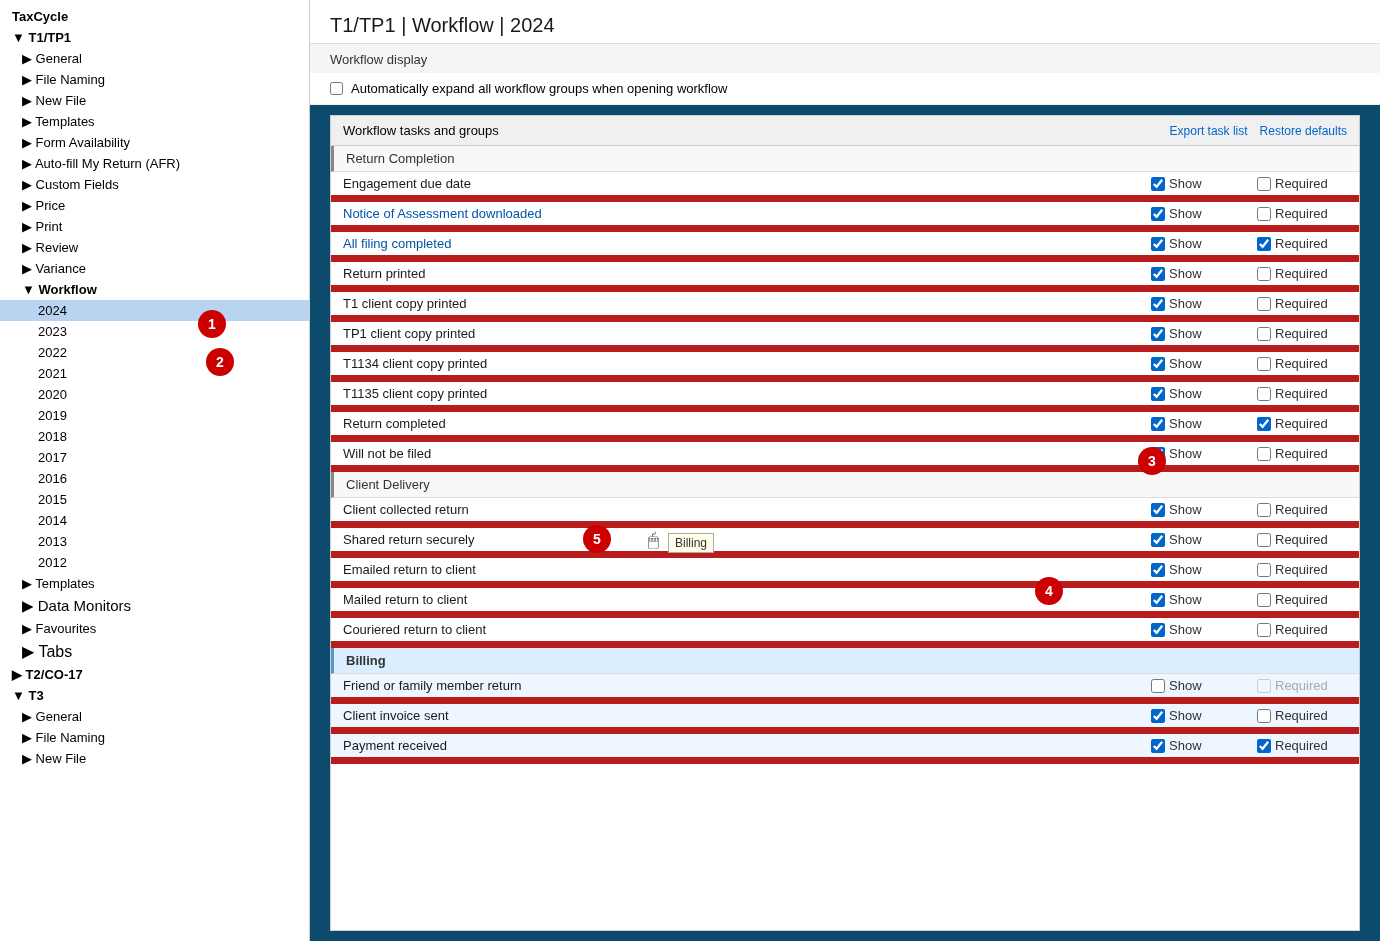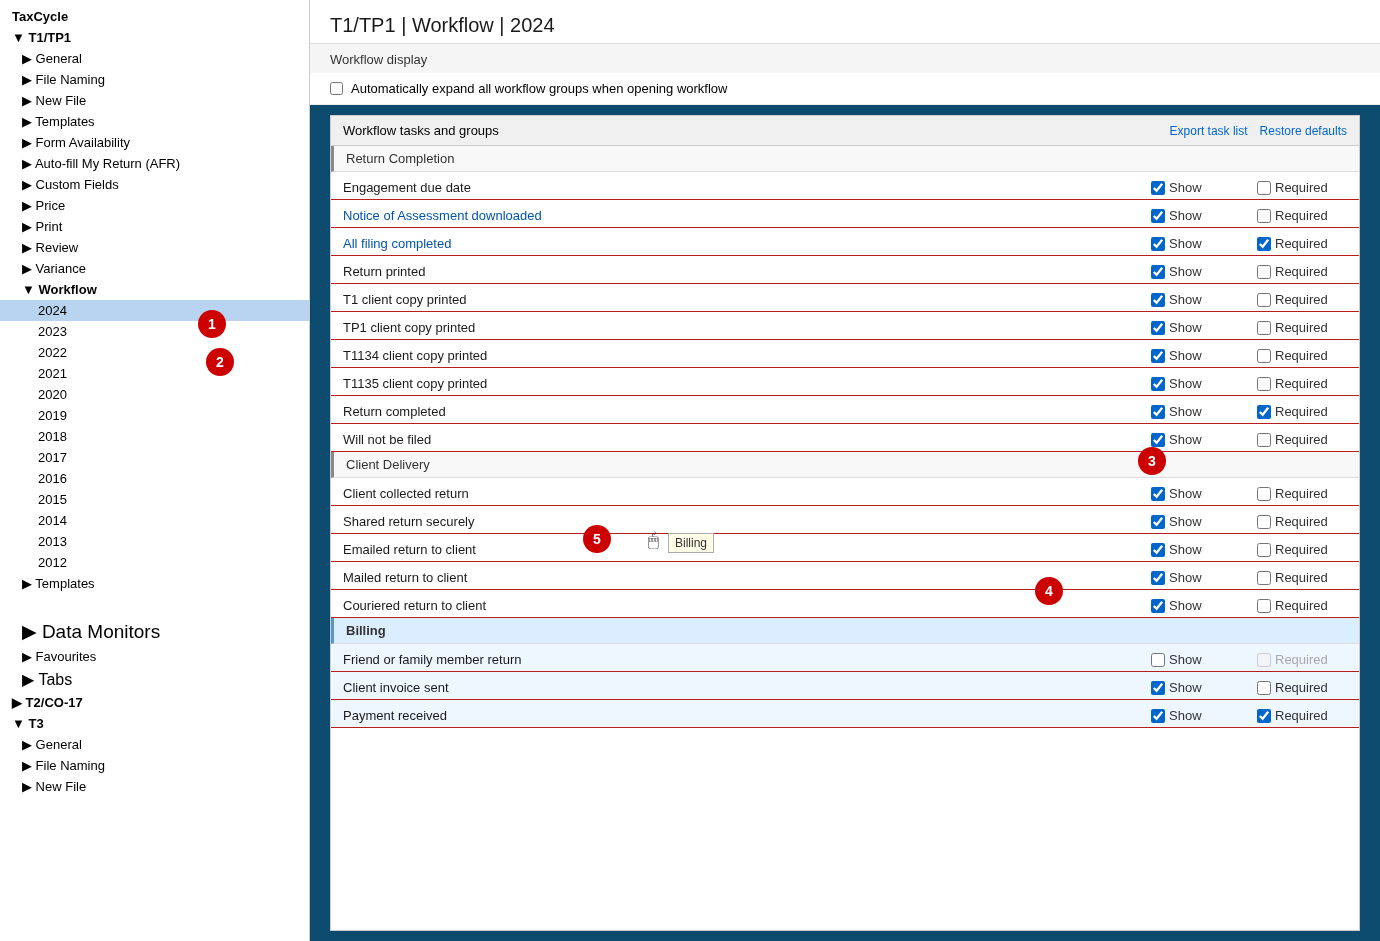--- a/index.html
+++ b/index.html
@@ -93,23 +93,23 @@
     }
 
     .group-header.billing-header {
       background: #dbeeff;
       border-left: 3px solid #5599cc;
       font-weight: 700;
     }
 
     .task-row {
       display: flex;
-      align-items: flex-end;
+      align-items: center;
       padding: 4px 12px;
-      border-bottom: 1px solid #b91c1c;
+      border-bottom: 7px solid #b91c1c;
       min-height: 28px;
     }
 
     .task-row.billing-row {
       background: #eef6ff;
     }
 
     .task-label {
       flex: 1;
       color: #1a1a1a;
@@ -258,21 +258,21 @@
     <div style="padding: 3px 0px 3px 38px; cursor: pointer; user-select: none; display: flex; align-items: center; white-space: nowrap; font-size: 13px;">
       <span style="font-size: 13px;">2013</span>
     </div>
     <div style="padding: 3px 0px 3px 38px; cursor: pointer; user-select: none; display: flex; align-items: center; white-space: nowrap; font-size: 13px;">
       <span style="font-size: 13px;">2012</span>
     </div>
     <div style="padding: 3px 0px 3px 22px; cursor: pointer; user-select: none; display: flex; align-items: center; white-space: nowrap; font-size: 13px;">
       <span style="font-size: 13px;">▶ Templates</span>
     </div>
     <div style="padding: 3px 0px 3px 22px; cursor: pointer; user-select: none; display: flex; align-items: center; white-space: nowrap; font-size: 13px;">
-      <span style="font-size: 19px; margin-top: 23px;">▶ Data Monitors</span>
+      <span style="font-size: 15px;">▶ Data Monitors</span>
     </div>
     <div style="padding: 3px 0px 3px 22px; cursor: pointer; user-select: none; display: flex; align-items: center; white-space: nowrap; font-size: 13px;">
       <span style="font-size: 13px;">▶ Favourites</span>
     </div>
     <div style="padding: 3px 0px 3px 22px; cursor: pointer; user-select: none; display: flex; align-items: center; white-space: nowrap; font-size: 13px;">
       <span style="font-size: 16px;">▶ Tabs</span>
     </div>
     <div style="padding: 3px 0px 3px 12px; cursor: pointer; user-select: none; display: flex; align-items: center; white-space: nowrap; font-size: 13px;">
       <span style="font-size: 13px; font-weight: 600;">▶ T2/CO-17</span>
     </div>

